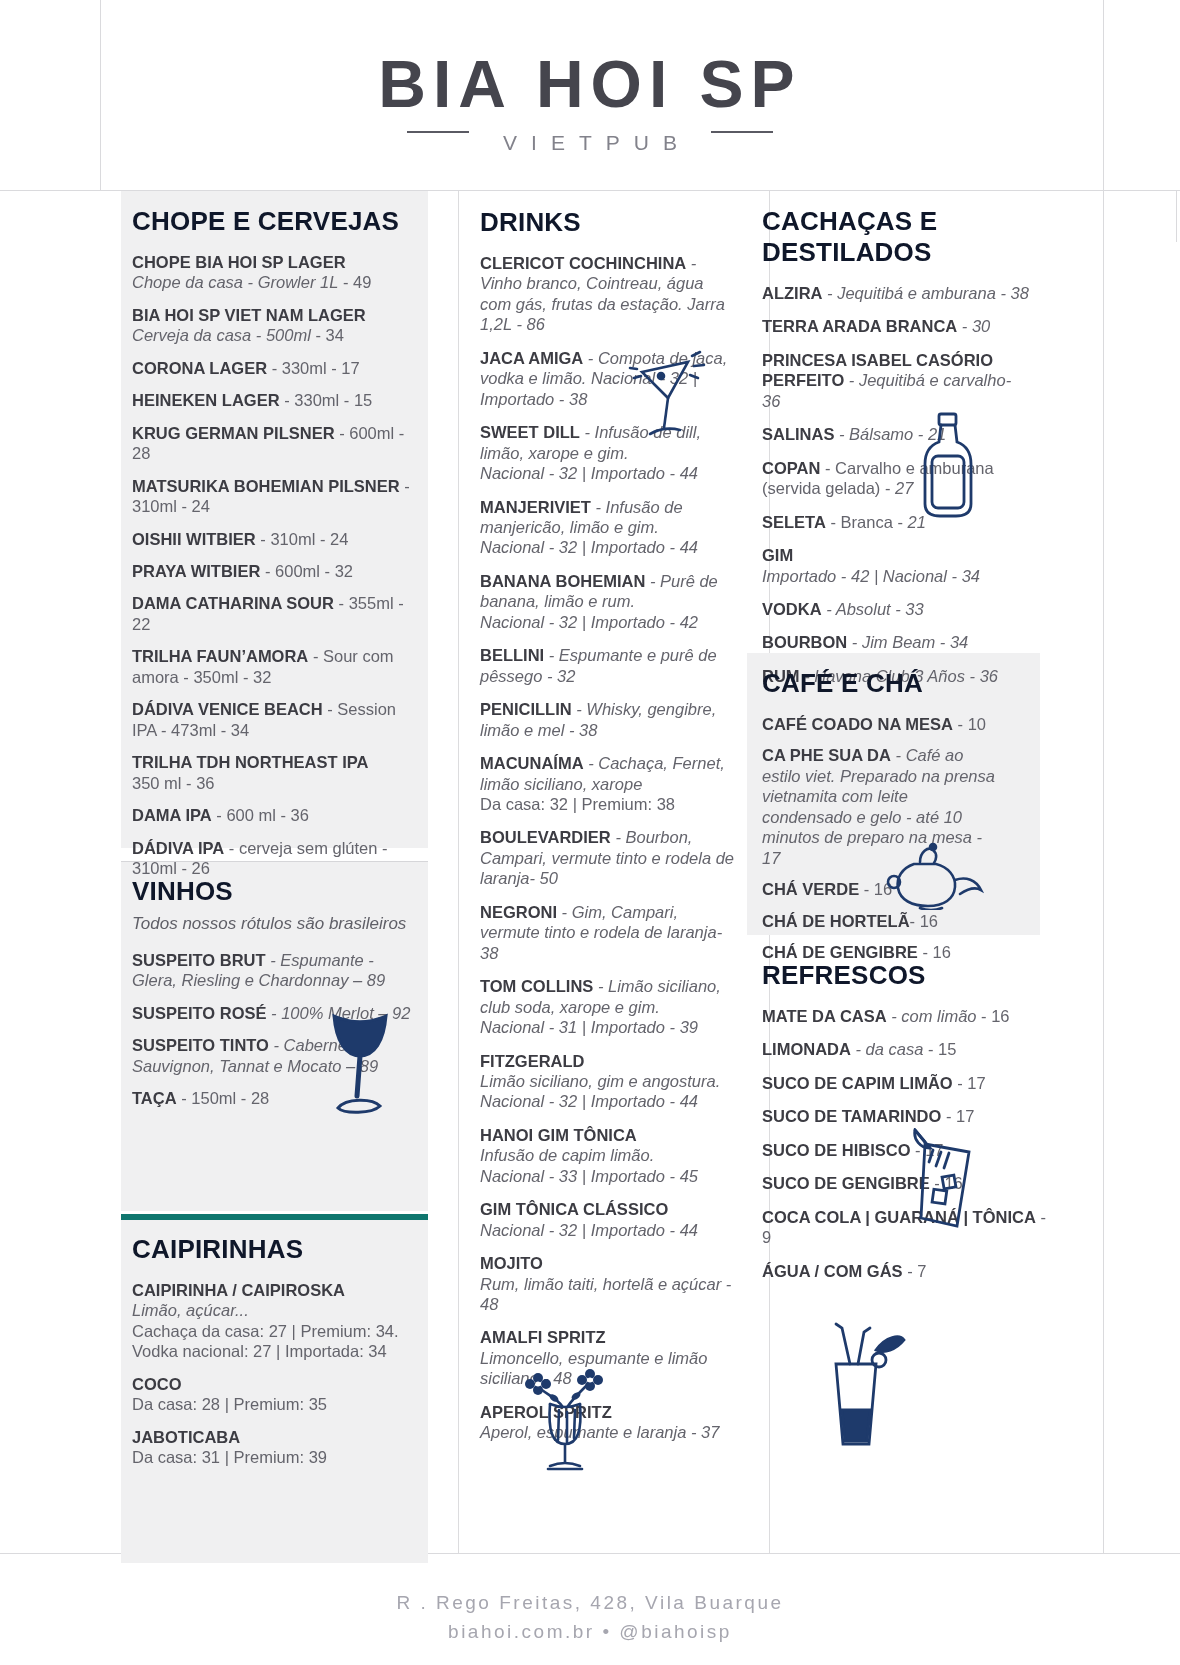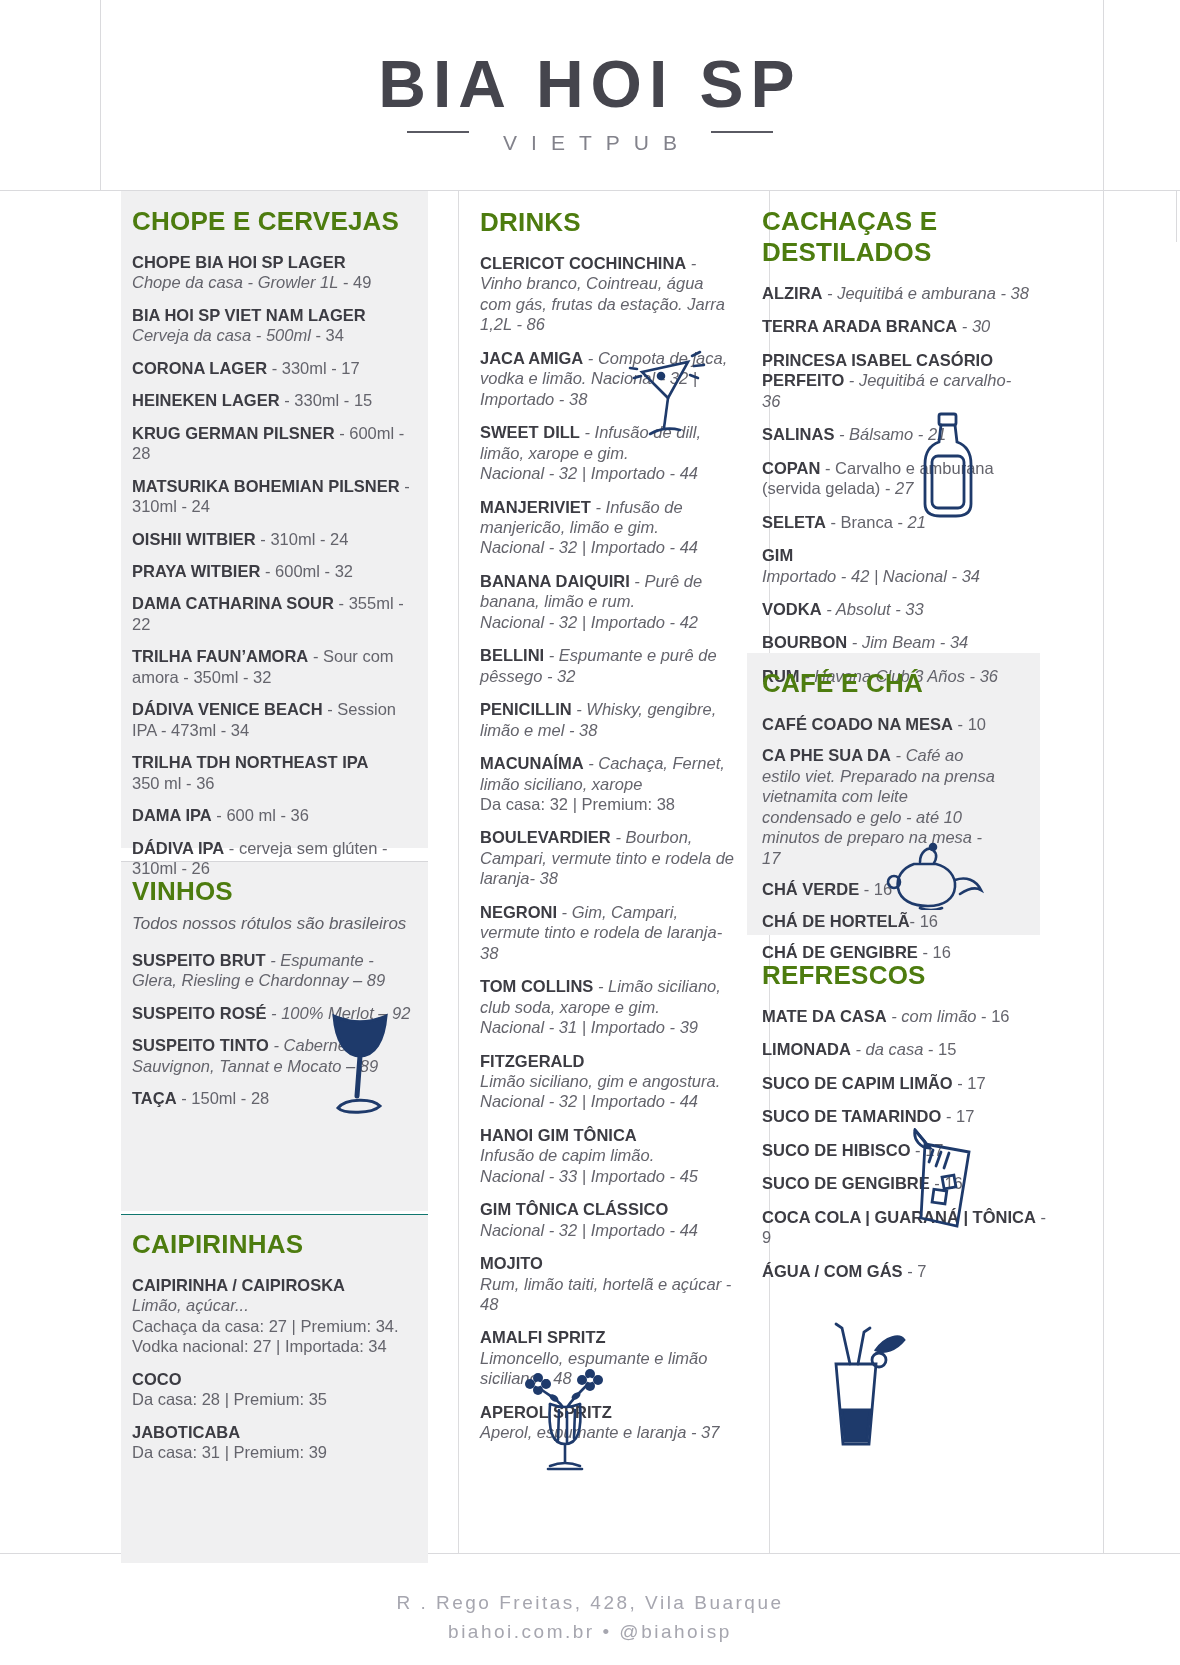--- a/index.html
+++ b/index.html
@@ -28,27 +28,27 @@
   .col-left{left:121px;width:307px;}
   .col-mid{left:434px;width:312px;height:1362px;
            border-left:1px solid #dcdcde;border-right:1px solid #dcdcde;margin-left:24px;}
   .col-right{left:747px;width:356px;height:1362px;}
 
   .menu-section{box-sizing:border-box;}
   .bg-gray{background:#f0f0f1;}
 
   .sec-chope{height:657px;padding:15px 12px 0 11px;}
   .sec-vinhos{height:350px;padding:14px 12px 0 11px;margin-top:13px;border-top:1px solid #d6d6d9;}
-  .sec-caipirinhas{height:349px;padding:14px 20px 0 11px;margin-top:3px;border-top:1px solid #0f766e;}
+  .sec-caipirinhas{height:349px;padding:14px 20px 0 11px;margin-top:3px;border-top:6px solid #0f766e;}
   .sec-drinks{height:1362px;padding:16px 30px 0 21px;}
   .sec-cachacas{height:462px;padding:15px 70px 0 15px;}
   .sec-cafe{width:293px;height:282px;padding:15px 42px 0 15px;}
   .sec-refrescos{height:608px;padding:15px 56px 0 15px;margin-top:10px;}
 
-  .sec-title{margin:0 0 15px;font-size:26px;font-weight:700;color:#4d7c0f;letter-spacing:0.2px;}
+  .sec-title{margin:0 0 15px;font-size:26px;font-weight:700;color:#0f172a;letter-spacing:0.2px;}
   .sec-sub{margin:-8px 0 16px;font-size:17px;font-style:italic;color:#5f5f67;}
 
   .item{margin:0 0 13px;font-size:16.5px;line-height:1.24;color:#64646c;}
   .col-left .item{margin-bottom:12px;}
   .sec-cafe .item{margin-bottom:11px;}
   .item .n{font-weight:700;color:#3c3c43;}
   .item .i{font-style:italic;color:#64646c;}
   .item .r{color:#64646c;}
 
   
@@ -119,25 +119,25 @@
         <p class="item"><span class="n">JABOTICABA</span><br><span class="r">Da casa: 31 | Premium: 39</span></p>
       </section>
     </div>
   <div class="col col-mid">
       <section class="menu-section sec-drinks">
         <h2 class="sec-title">DRINKS</h2>
         <p class="item"><span class="n">CLERICOT COCHINCHINA</span><span class="i"> - Vinho branco, Cointreau, água com gás, frutas da estação. Jarra 1,2L - 86</span></p>
         <p class="item"><span class="n">JACA AMIGA</span><span class="i"> - Compota de jaca, vodka e limão. Nacional - 32 | Importado - 38</span></p>
         <p class="item"><span class="n">SWEET DILL</span><span class="i"> - Infusão de dill, limão, xarope e gim.</span><br><span class="i">Nacional - 32 | Importado - 44</span></p>
         <p class="item"><span class="n">MANJERIVIET</span><span class="i"> - Infusão de manjericão, limão e gim.</span><br><span class="i">Nacional - 32 | Importado - 44</span></p>
-        <p class="item"><span class="n">BANANA DAIQUIRI</span><span class="i"> - Purê de banana, limão e rum.</span><br><span class="i">Nacional - 32 | Importado - 42</span></p>
+        <p class="item"><span class="n">BANANA BOHEMIAN</span><span class="i"> - Purê de banana, limão e rum.</span><br><span class="i">Nacional - 32 | Importado - 42</span></p>
         <p class="item"><span class="n">BELLINI</span><span class="i"> - Espumante e purê de pêssego - 32</span></p>
         <p class="item"><span class="n">PENICILLIN</span><span class="i"> - Whisky, gengibre, limão e mel - 38</span></p>
         <p class="item"><span class="n">MACUNAÍMA</span><span class="i"> - Cachaça, Fernet, limão siciliano, xarope</span><br><span class="r">Da casa: 32 | Premium: 38</span></p>
-        <p class="item"><span class="n">BOULEVARDIER</span><span class="i"> - Bourbon, Campari, vermute tinto e rodela de laranja- 38</span></p>
+        <p class="item"><span class="n">BOULEVARDIER</span><span class="i"> - Bourbon, Campari, vermute tinto e rodela de laranja- 50</span></p>
         <p class="item"><span class="n">NEGRONI</span><span class="i"> - Gim, Campari, vermute tinto e rodela de laranja- 38</span></p>
         <p class="item"><span class="n">TOM COLLINS</span><span class="i"> - Limão siciliano, club soda, xarope e gim.</span><br><span class="i">Nacional - 31 | Importado - 39</span></p>
         <p class="item"><span class="n">FITZGERALD</span><br><span class="i">Limão siciliano, gim e angostura.</span><br><span class="i">Nacional - 32 | Importado - 44</span></p>
         <p class="item"><span class="n">HANOI GIM TÔNICA</span><br><span class="i">Infusão de capim limão.</span><br><span class="i">Nacional - 33 | Importado - 45</span></p>
         <p class="item"><span class="n">GIM TÔNICA CLÁSSICO</span><br><span class="i">Nacional - 32 | Importado - 44</span></p>
         <p class="item"><span class="n">MOJITO</span><br><span class="i">Rum, limão taiti, hortelã e açúcar - 48</span></p>
         <p class="item"><span class="n">AMALFI SPRITZ</span><br><span class="i">Limoncello, espumante e limão siciliano - 48</span></p>
         <p class="item"><span class="n">APEROL SPRITZ</span><br><span class="i">Aperol, espumante e laranja - 37</span></p>
       </section>
     </div>

